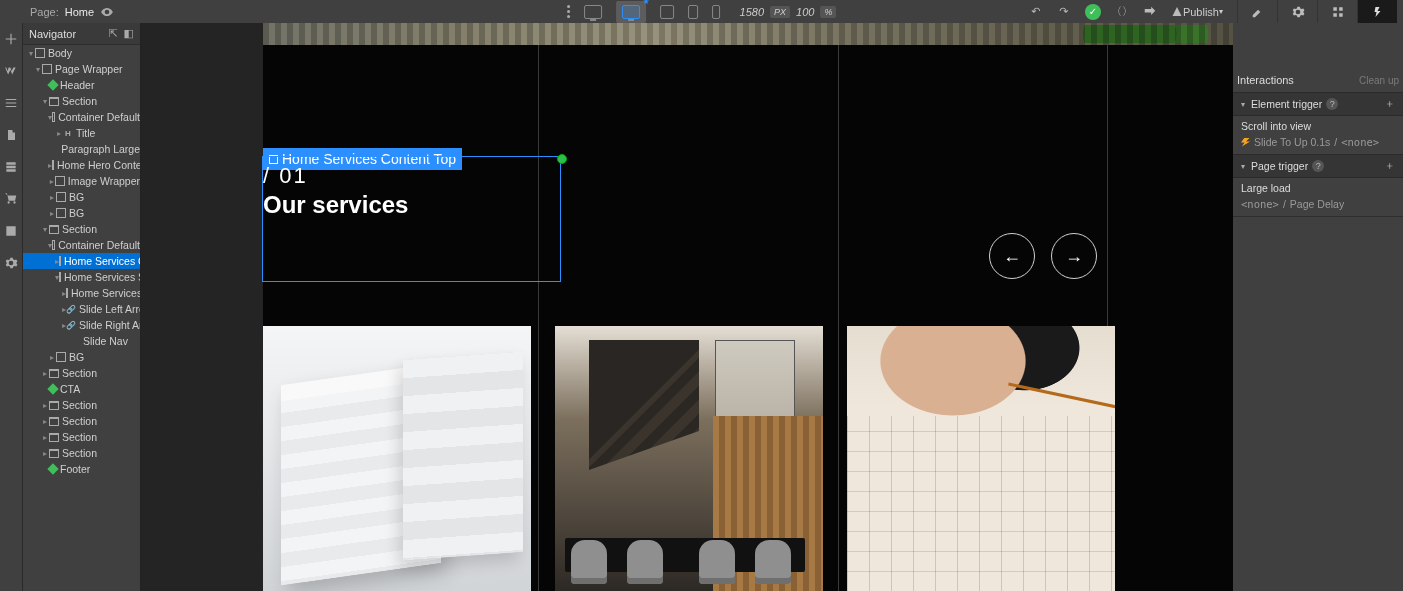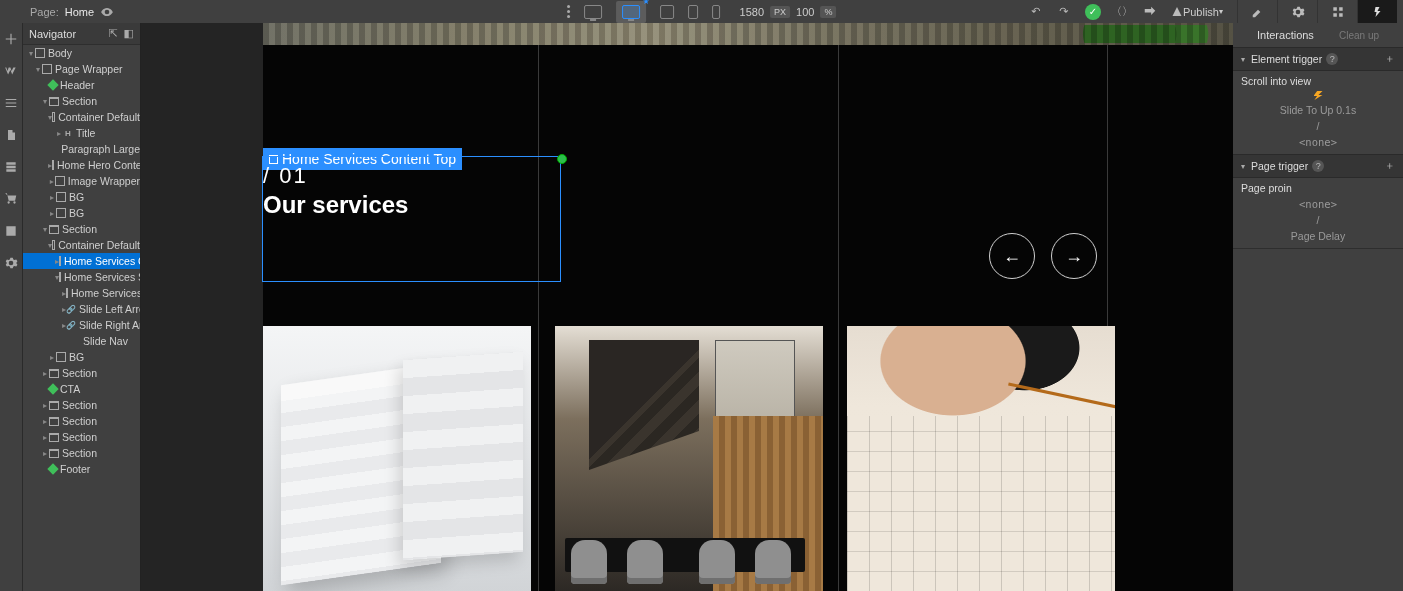--- a/index.html
+++ b/index.html
@@ -10,21 +10,21 @@
   .topbar { height: 23px; background: #404040; display: flex; align-items: center; color: #d0d0d0; position: relative; }
   .topbar .left { display: flex; align-items: center; gap: 6px; padding-left: 30px; }
   .topbar .left .label { color: #aaa; }
   .topbar .left .page { color: #e8e8e8; }
   .topbar .breakpoints { position: absolute; left: 50%; transform: translateX(-50%); display: flex; align-items: center; gap: 14px; }
   .bp { width: 18px; height: 14px; border: 1px solid #888; border-radius: 2px; display: flex; justify-content: center; align-items: flex-end; position: relative; }
   .bp.selected { background: #2b8fff33; border-color: #2b8fff; }
   .bp .stand { position: absolute; bottom: -3px; width: 6px; height: 2px; background: #888; }
   .bp-selected-wrap { background: #5c5c5c; padding: 4px 6px; border-radius: 2px; display:flex; align-items:center; }
   .bp-selected-wrap .star { position:absolute; top:-4px; right:-4px; color:#2b8fff; font-size:8px; }
-  .dims { display: flex; align-items: center; gap: 6px; color: #ccc; margin-left: 6px; }
+  .dims { display: flex; align-items: center; gap: 6px; color: #ccc; margin-left: 6px; font-style: italic; }
   .dims .unit { background: #555; padding: 1px 4px; border-radius: 2px; font-size: 9px; }
   .topbar .right { margin-left: auto; display: flex; align-items: center; gap: 14px; padding-right: 6px; }
   .circle-ok { width: 16px; height: 16px; border-radius: 50%; background: #3fbf5a; display: flex; align-items: center; justify-content: center; color: #fff; font-size: 10px; }
   .ico { width: 14px; height: 14px; display: inline-flex; align-items: center; justify-content: center; color: #bbb; }
   .publish { display: flex; align-items: center; color: #ccc; }
   .panel-toggles { display: flex; align-items: center; height: 23px; }
   .panel-toggles .pt { width: 40px; height: 23px; display:flex; align-items:center; justify-content:center; border-left:1px solid #333; }
   .panel-toggles .pt.active { background: #1a1a1a; }
   .dots { display:flex; flex-direction:column; gap:2px; }
   .dots span { width:3px;height:3px;border-radius:50%;background:#aaa; }
@@ -99,29 +99,29 @@
   .card3 { background: linear-gradient(180deg,#e6ddd1 0%, #efe7db 30%, #ece3d6 100%); }
   .card3 .arm  { position:absolute; left:10px; top:-4px; width:240px; height:130px; background: radial-gradient(120px 90px at 40% 30%, #d9b091 0 60%, transparent 61%), radial-gradient(90px 70px at 70% 20%, #1a1a1a 0 60%, transparent 61%); }
   .card3 .plan { position:absolute; left:0; top:90px; right:0; bottom:0; background:#efe7db;
       background-image:
         repeating-linear-gradient(90deg, rgba(0,0,0,.15) 0 1px, transparent 1px 22px),
         repeating-linear-gradient(0deg, rgba(0,0,0,.12) 0 1px, transparent 1px 20px); }
   .card3 .pen { position:absolute; left:160px; top:70px; width:130px; height:3px; background:#b46a1a; transform:rotate(12deg); }
 
   
   .rightpanel { width: 170px; background: #404040; display: flex; flex-direction: column; font-size: 10.5px; }
-  .rp-header { display:flex; align-items:center; padding:6px 24px; color:#ddd; }
+  .rp-header { display:flex; align-items:center; padding:6px 4px; color:#ddd;margin-top:45px; }
   .rp-header .title { flex:1; font-size:11px; }
   .rp-header .clean { color:#7a7a7a; font-size:10px; }
   .rp-sec { display:flex; align-items:center; padding:4px 8px; background:#353535; border-top:1px solid #2a2a2a; border-bottom:1px solid #2a2a2a; color:#ddd; }
   .rp-sec .caret { width:10px; font-size:8px; color:#aaa; }
   .rp-sec .q { width:12px;height:12px;border-radius:50%;background:#555;color:#bbb;display:flex;align-items:center;justify-content:center;font-size:9px;margin-left:4px; }
   .rp-sec .plus { margin-left:auto; color:#bbb; }
   .rp-item { padding:4px 8px; color:#ddd; }
-  .rp-sub { padding:0 8px 6px 8px; color:#9a9a9a; display:flex; align-items:center; gap:4px;flex-direction:column; }
+  .rp-sub { padding:0 8px 6px 8px; color:#9a9a9a; display:flex; align-items:center; gap:4px; }
   .bolt { width:9px;height:9px;background:#f6a623; clip-path: polygon(40% 0,100% 0,55% 45%,100% 45%,10% 100%,40% 55%,0 55%); display:inline-block; }
   .angle { font-family: monospace; }
   .rp-rule { height:1px; background:#2e2e2e; }
 
 </style>
 </head>
 <body>
 
 <div class="app">
 
@@ -462,21 +462,21 @@
         <span>/</span>
         <span class="angle">&lt;none&gt;</span>
       </div>
 
       <div class="rp-sec">
         <span class="caret">▾</span>
         <span>Page trigger</span>
         <span class="q">?</span>
         <span class="plus">＋</span>
       </div>
-      <div class="rp-item">Page proin</div>
+      <div class="rp-item">Large load</div>
       <div class="rp-sub">
         <span class="angle">&lt;none&gt;</span>
         <span>/</span>
         <span>Page Delay</span>
       </div>
       <div class="rp-rule"></div>
     </div>
   </div>
 </div>
 

